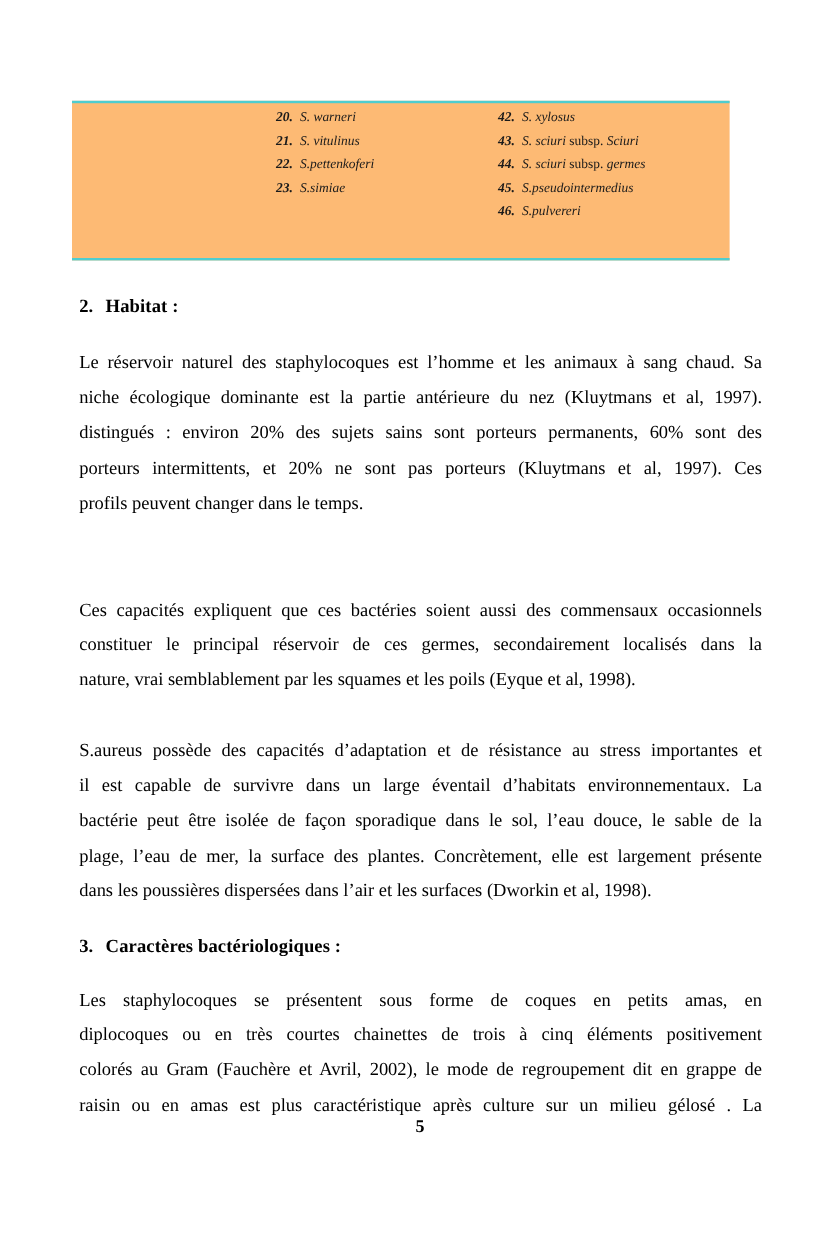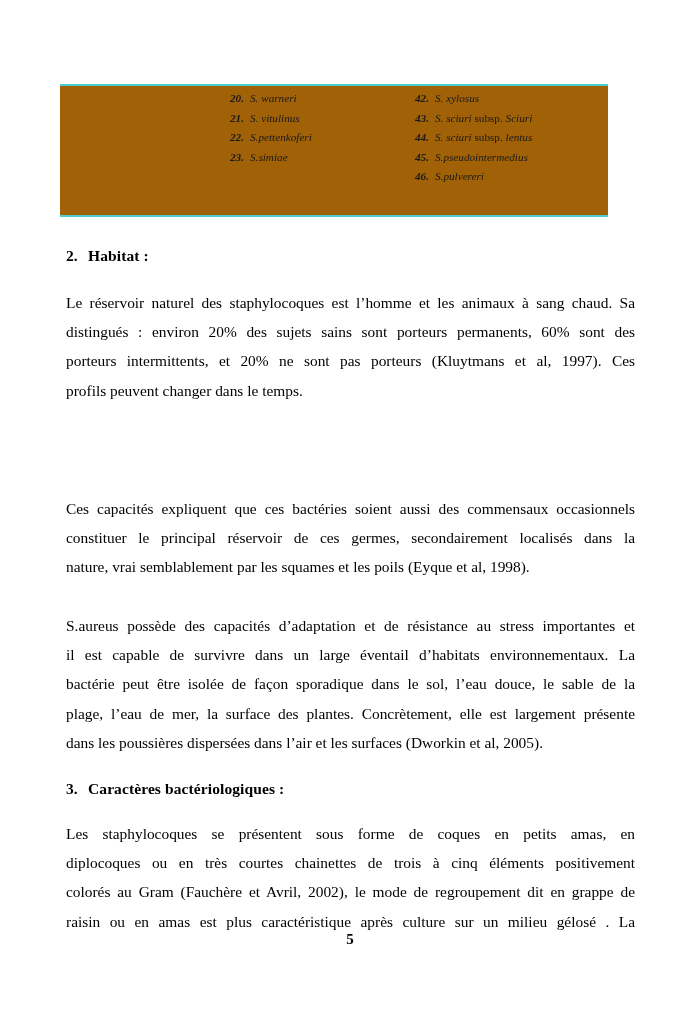--- a/index.html
+++ b/index.html
@@ -22,21 +22,21 @@
     background: #ffffff;
   }
 
   
   .species-box {
     position: absolute;
     left: 60px;
     top: 84px;
     width: 548px;
     height: 133px;
-    background: #a16207;
+    background: #fdba74;
     border-top: 2.5px solid #4ecdcf;
     border-bottom: 2.5px solid #4ecdcf;
     box-sizing: border-box;
   }
   .species-cols {
     position: absolute;
     left: 0;
     top: 0;
     width: 100%;
     height: 100%;
@@ -133,56 +133,57 @@
       </div>
 
       <div class="species-col col-right">
         <span class="species-item">
           <span class="sp-num">42.</span><span class="sp-name">S. xylosus</span>
         </span>
         <span class="species-item">
           <span class="sp-num">43.</span><span class="sp-name">S. sciuri</span><span class="sp-plain"> </span><span class="sp-plain">subsp.</span><span class="sp-plain"> </span><span class="sp-name">Sciuri</span>
         </span>
         <span class="species-item">
-          <span class="sp-num">44.</span><span class="sp-name">S. sciuri</span><span class="sp-plain"> </span><span class="sp-plain">subsp.</span><span class="sp-plain"> </span><span class="sp-name">lentus</span>
+          <span class="sp-num">44.</span><span class="sp-name">S. sciuri</span><span class="sp-plain"> </span><span class="sp-plain">subsp.</span><span class="sp-plain"> </span><span class="sp-name">germes</span>
         </span>
         <span class="species-item">
           <span class="sp-num">45.</span><span class="sp-name">S.pseudointermedius</span>
         </span>
         <span class="species-item">
           <span class="sp-num">46.</span><span class="sp-name">S.pulvereri</span>
         </span>
       </div>
 
     </div>
   </div>
 
   <div class="heading" style="top:247px;">
     <span class="num">2.</span><span>Habitat :</span>
   </div>
 
   <div class="para" style="top:288px;">
     <span class="ln">Le réservoir naturel des staphylocoques est l’homme et les animaux à sang chaud. Sa</span>
+    <span class="ln">niche écologique dominante est la partie antérieure du nez (Kluytmans et al, 1997).</span>
     <span class="ln">distingués : environ 20% des sujets sains sont porteurs permanents, 60% sont des</span>
     <span class="ln">porteurs intermittents, et 20% ne sont pas porteurs (Kluytmans et al, 1997). Ces</span>
     <span class="ln free">profils peuvent changer dans le temps.</span>
   </div>
 
   <div class="para" style="top:494px;">
     <span class="ln">Ces capacités expliquent que ces bactéries soient aussi des commensaux occasionnels</span>
     <span class="ln">constituer le principal réservoir de ces germes, secondairement localisés dans la</span>
     <span class="ln free">nature, vrai semblablement par les squames et les poils (Eyque et al, 1998).</span>
   </div>
 
   <div class="para" style="top:611px;">
     <span class="ln"><span class="ital">S.aureus</span><span> possède  des capacités d’adaptation et de résistance au stress importantes et</span></span>
     <span class="ln">il est capable de survivre dans un large éventail d’habitats environnementaux.  La</span>
     <span class="ln">bactérie peut être isolée de façon sporadique dans le sol, l’eau douce, le sable de la</span>
     <span class="ln">plage, l’eau de mer, la surface des plantes. Concrètement, elle est largement présente</span>
-    <span class="ln free">dans les poussières dispersées dans l’air et les surfaces (Dworkin et al, 2005).</span>
+    <span class="ln free">dans les poussières dispersées dans l’air et les surfaces (Dworkin et al, 1998).</span>
   </div>
 
   <div class="heading" style="top:780px;">
     <span class="num">3.</span><span>Caractères bactériologiques :</span>
   </div>
 
   <div class="para" style="top:819px;">
     <span class="ln">Les staphylocoques se présentent sous forme de coques en petits amas, en</span>
     <span class="ln">diplocoques ou en très courtes chainettes de trois à cinq éléments positivement</span>
     <span class="ln">colorés au Gram (Fauchère et Avril, 2002), le mode de regroupement dit en grappe de</span>

